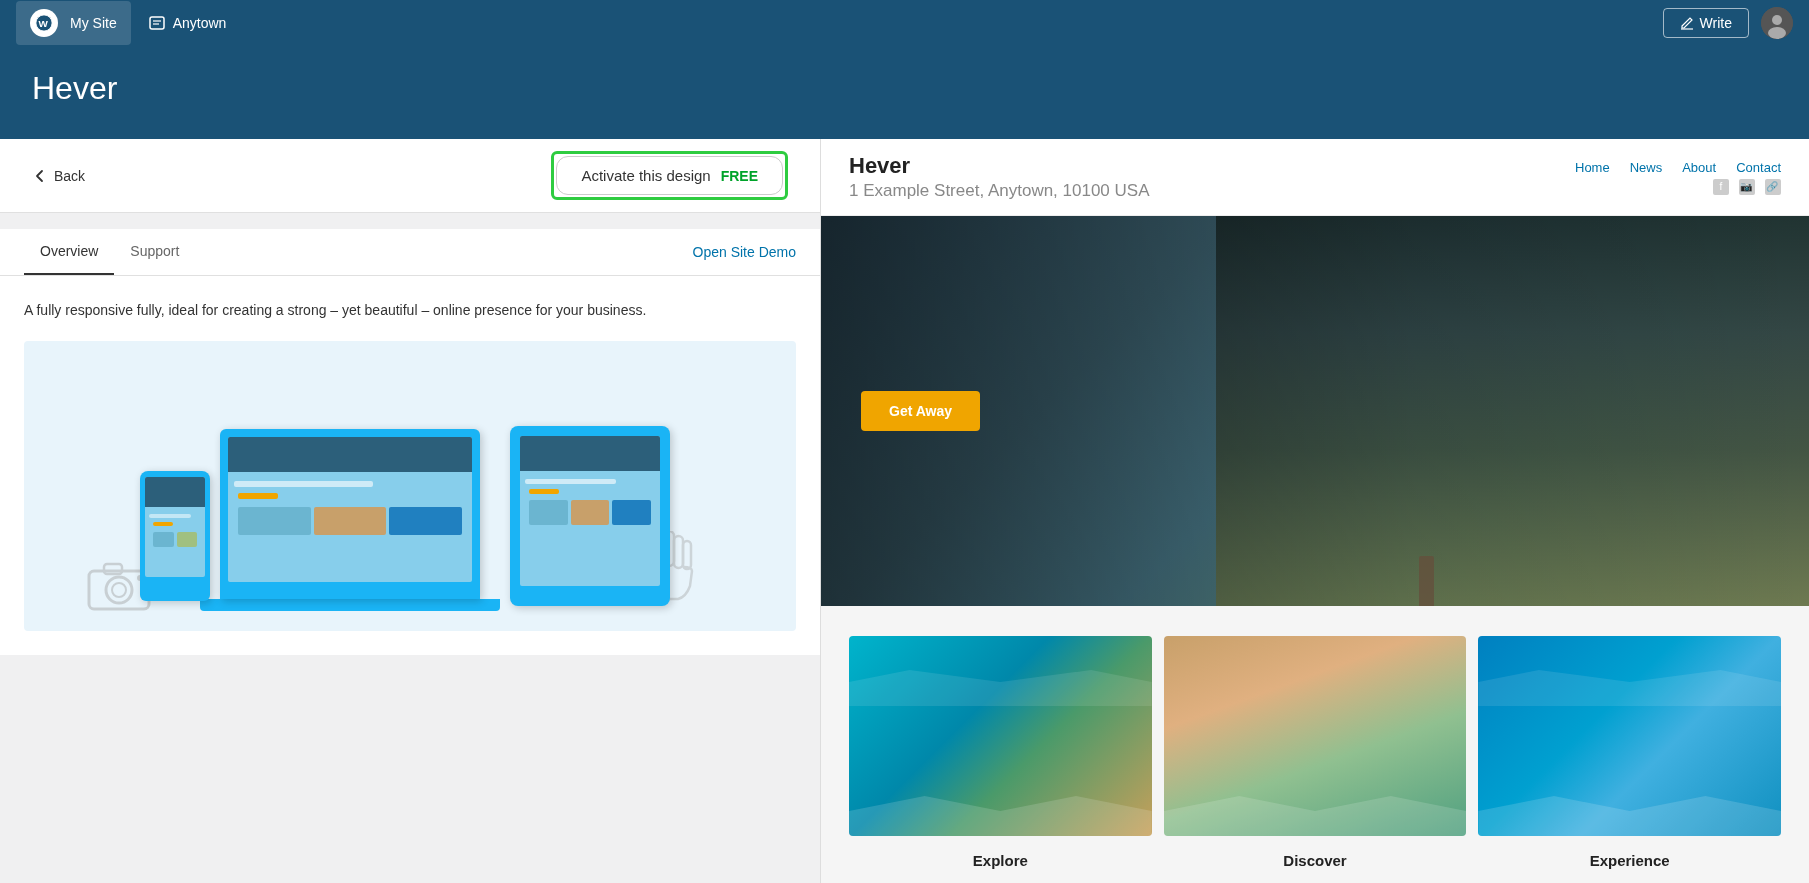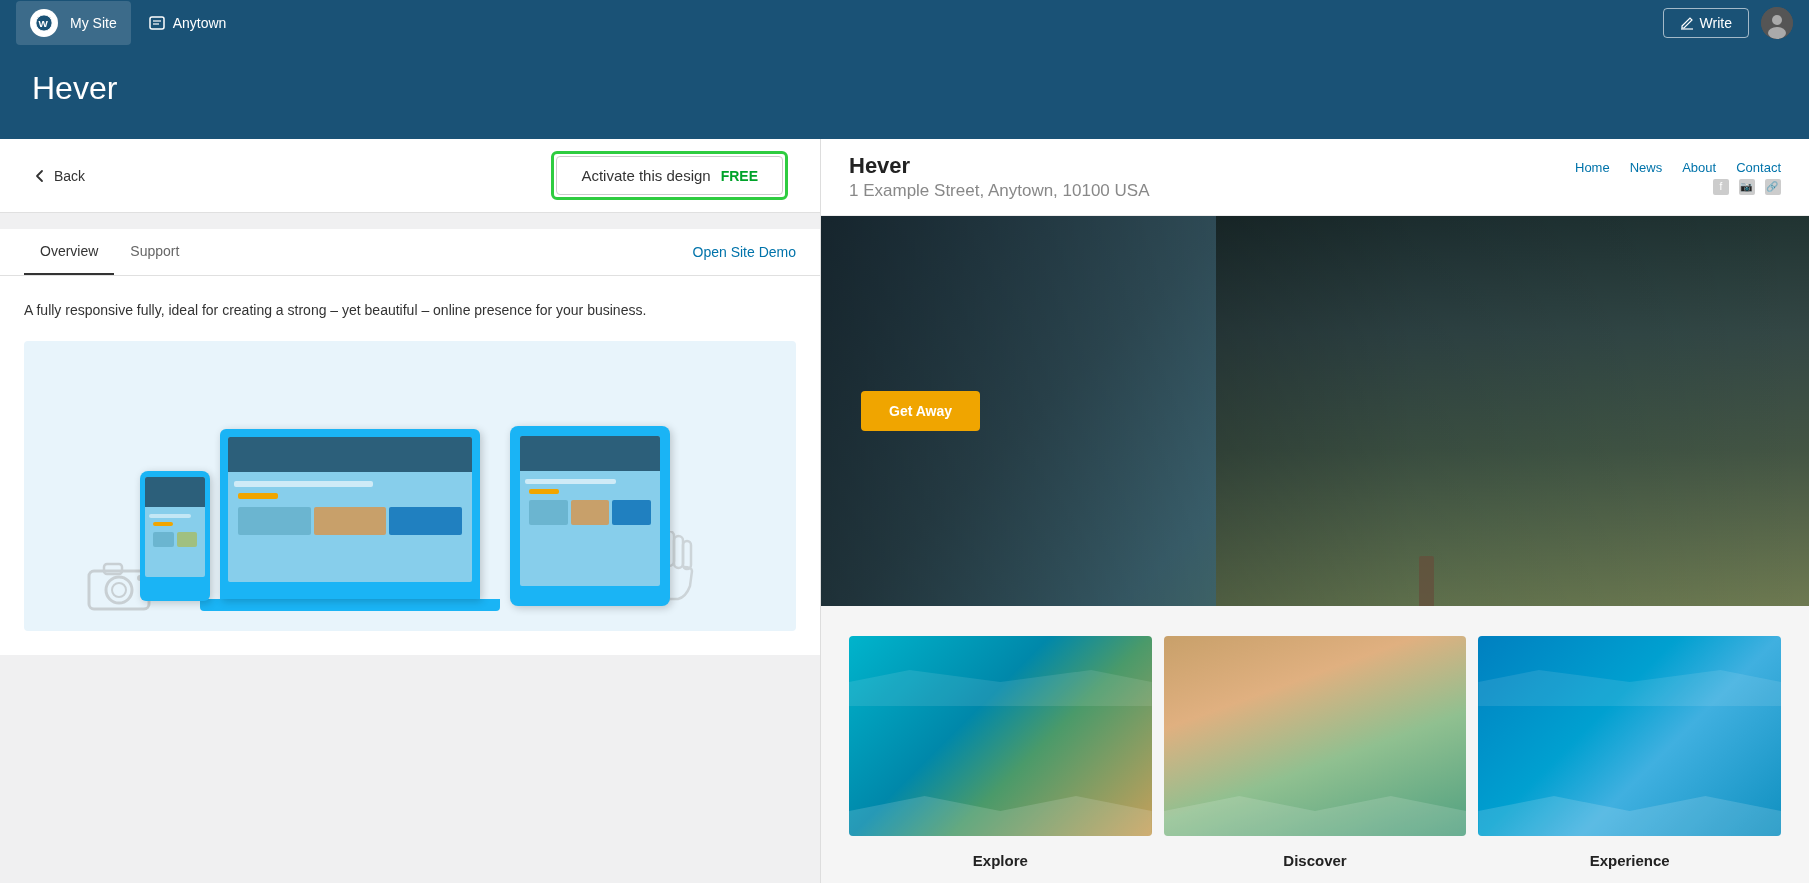--- a/index.html
+++ b/index.html
@@ -92,21 +92,21 @@
       font-size: 14px;
     }
     .activate-btn-wrapper {
       border: 3px solid #2ecc40;
       border-radius: 6px;
       padding: 2px;
     }
     .activate-btn {
       background: #fff;
       border: 1px solid #ccc;
-      border-radius: 4px;
+      border-radius: 12px;
       padding: 10px 24px;
       font-size: 15px;
       cursor: pointer;
       display: flex; align-items: center; gap: 10px;
       color: #333;
     }
     .free-badge {
       color: #00a32a;
       font-weight: 600;
       font-size: 14px;

